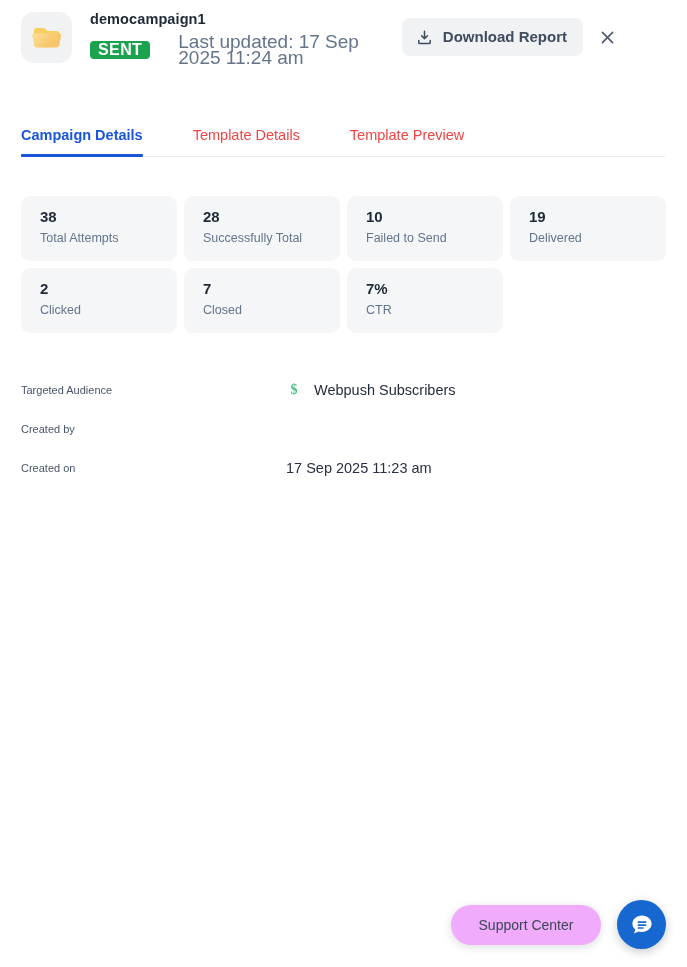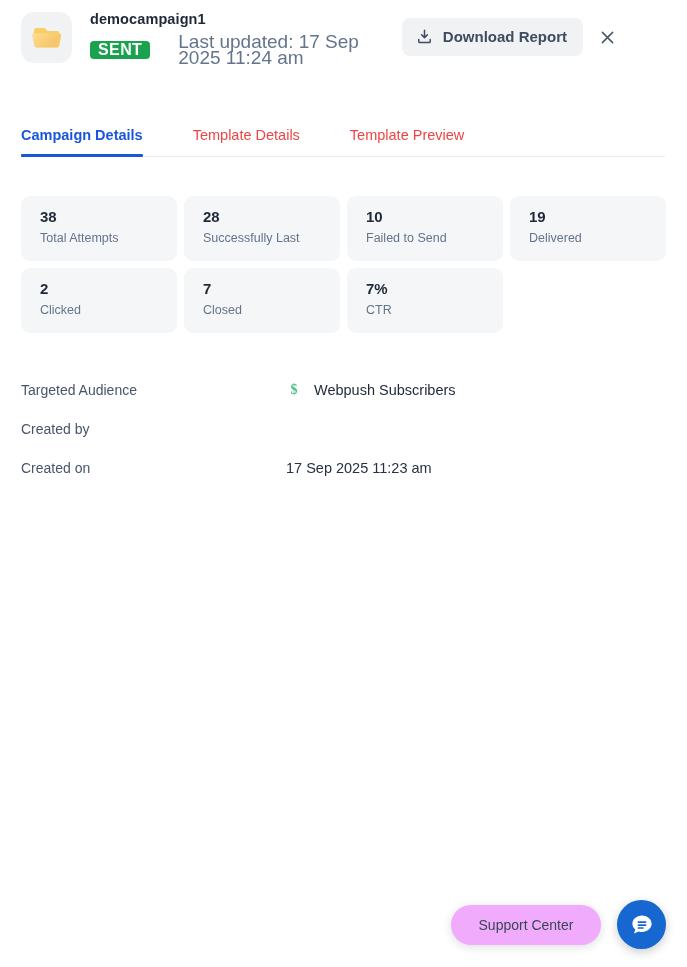--- a/index.html
+++ b/index.html
@@ -71,21 +71,21 @@
     line-height: 16px;
   }
 
   .header-actions {
     display: flex;
     align-items: center;
     flex: 0 0 auto;
   }
   .download-btn {
     display: flex;
-    align-items: flex-start;
+    align-items: flex-end;
     gap: 10px;
     background: #f1f2f4;
     border: none;
     border-radius: 8px;
     padding: 10px 16px 10px 14px;
     font-family: "Liberation Sans", sans-serif;
     font-size: 15px;
     font-weight: bold;
     color: #3f4b5e;
     cursor: pointer;
@@ -194,21 +194,21 @@
     width: 620px;
   }
   .detail-row {
     display: flex;
     align-items: center;
     height: 38px;
     margin-bottom: 1px;
   }
   .detail-label {
     width: 265px;
-    font-size: 14px;
+    font-size: 11px;
     color: #475569;
     line-height: 17px;
     flex: 0 0 auto;
   }
   .detail-value {
     display: flex;
     align-items: center;
     font-size: 14.5px;
     color: #1f2937;
     line-height: 18px;
@@ -353,21 +353,21 @@
   </div>
 </div>
 
 <div class="stats">
   <div class="stat-card">
     <div class="stat-value">38</div>
     <div class="stat-label">Total Attempts</div>
   </div>
   <div class="stat-card">
     <div class="stat-value">28</div>
-    <div class="stat-label">Successfully Last</div>
+    <div class="stat-label">Successfully Total</div>
   </div>
   <div class="stat-card">
     <div class="stat-value">10</div>
     <div class="stat-label">Failed to Send</div>
   </div>
   <div class="stat-card">
     <div class="stat-value">19</div>
     <div class="stat-label">Delivered</div>
   </div>
   <div class="stat-card">

